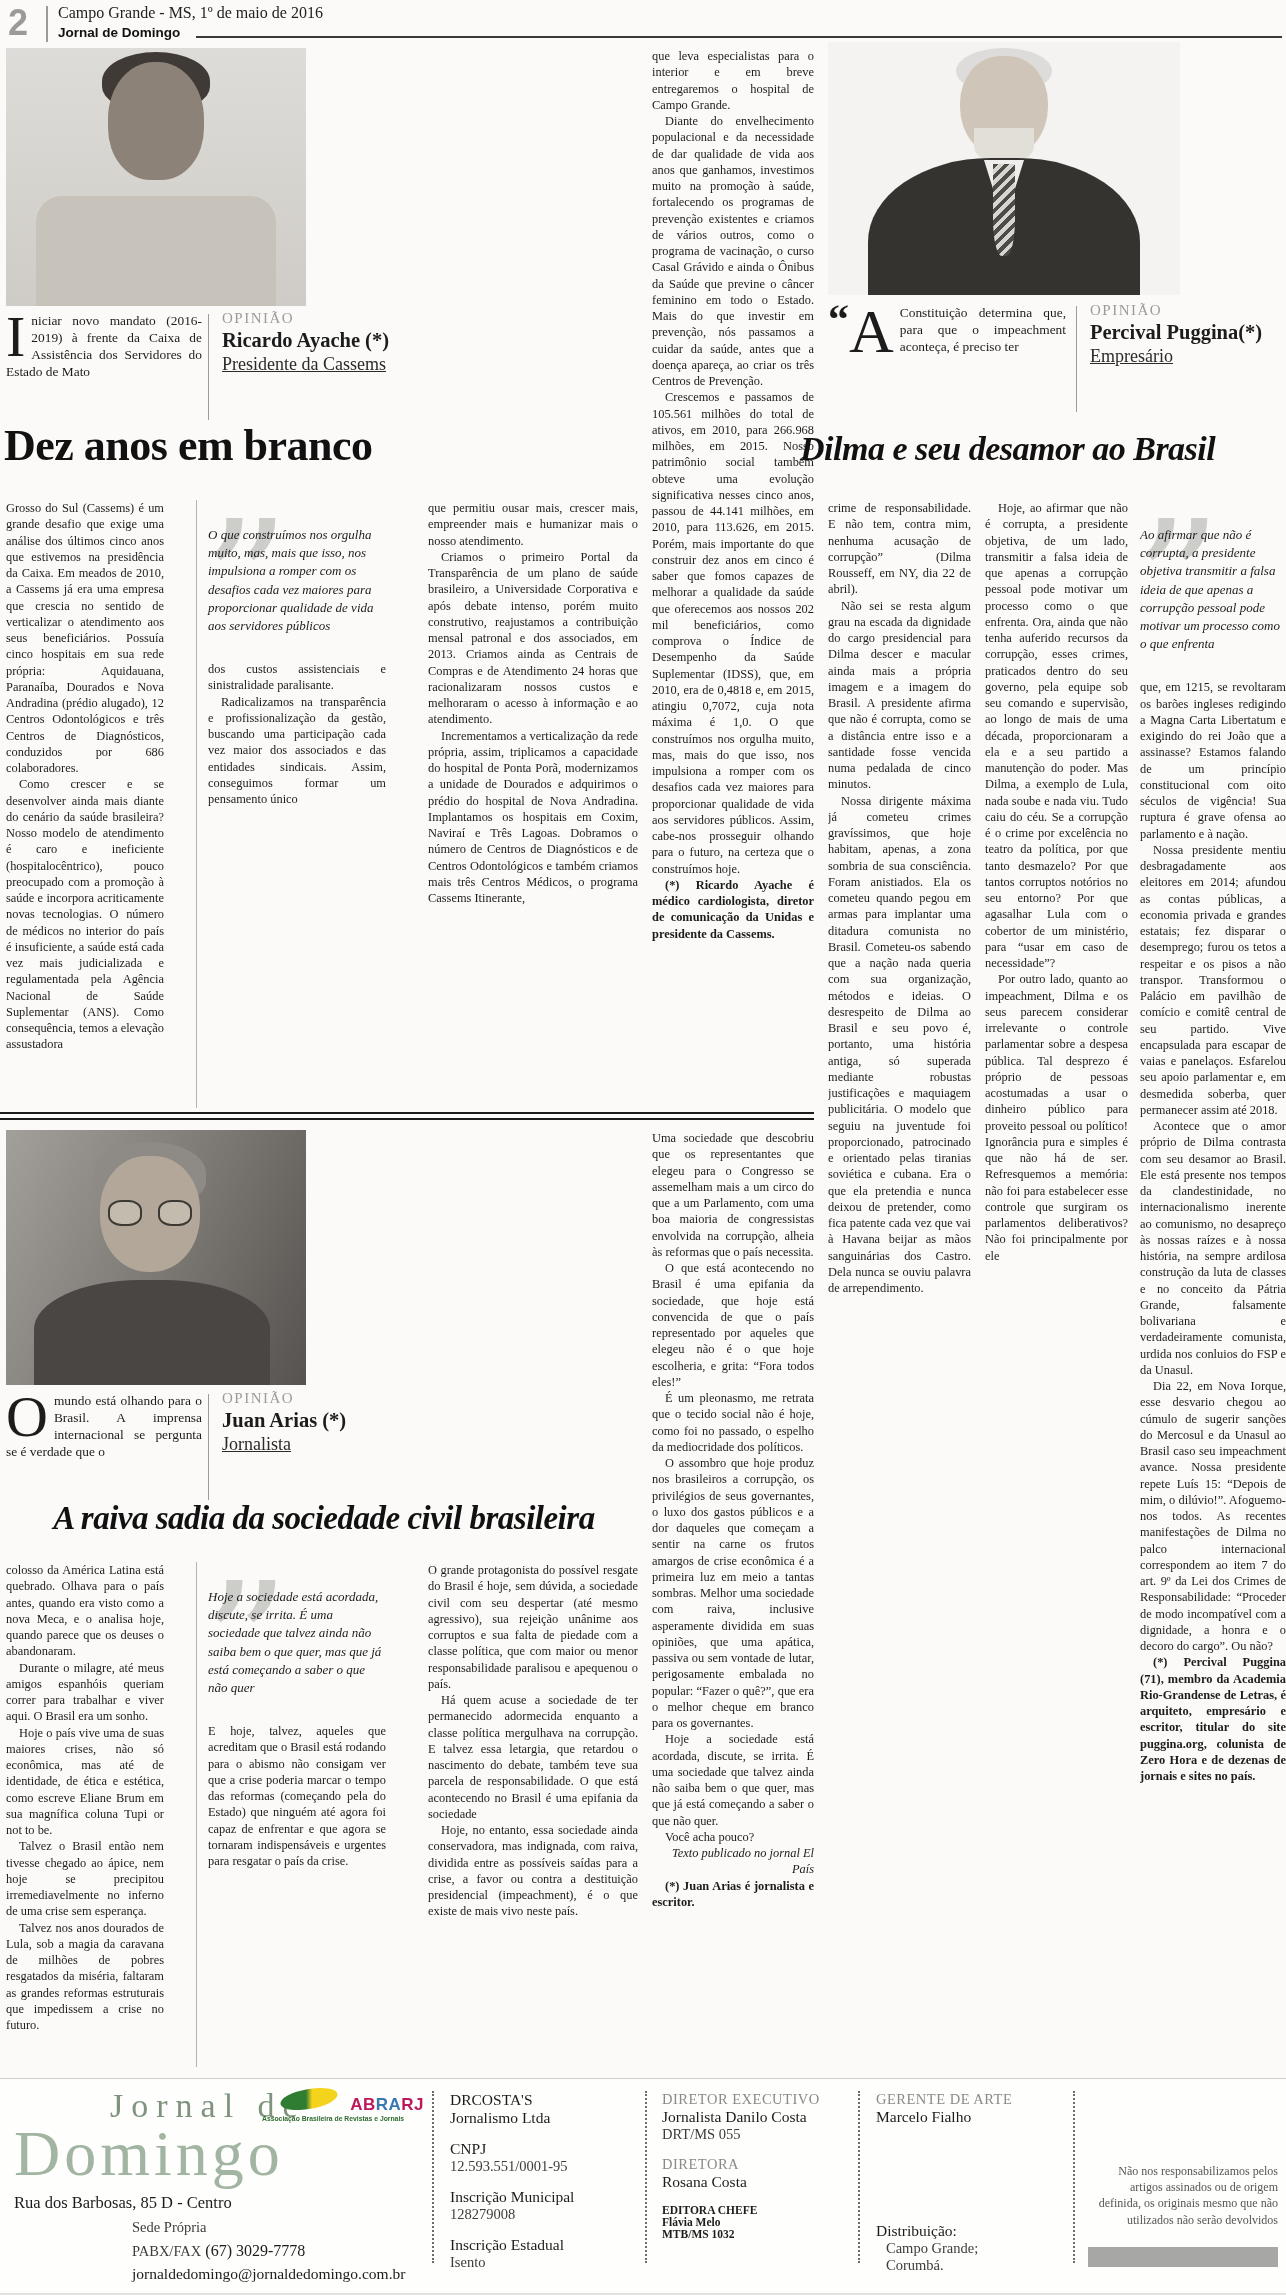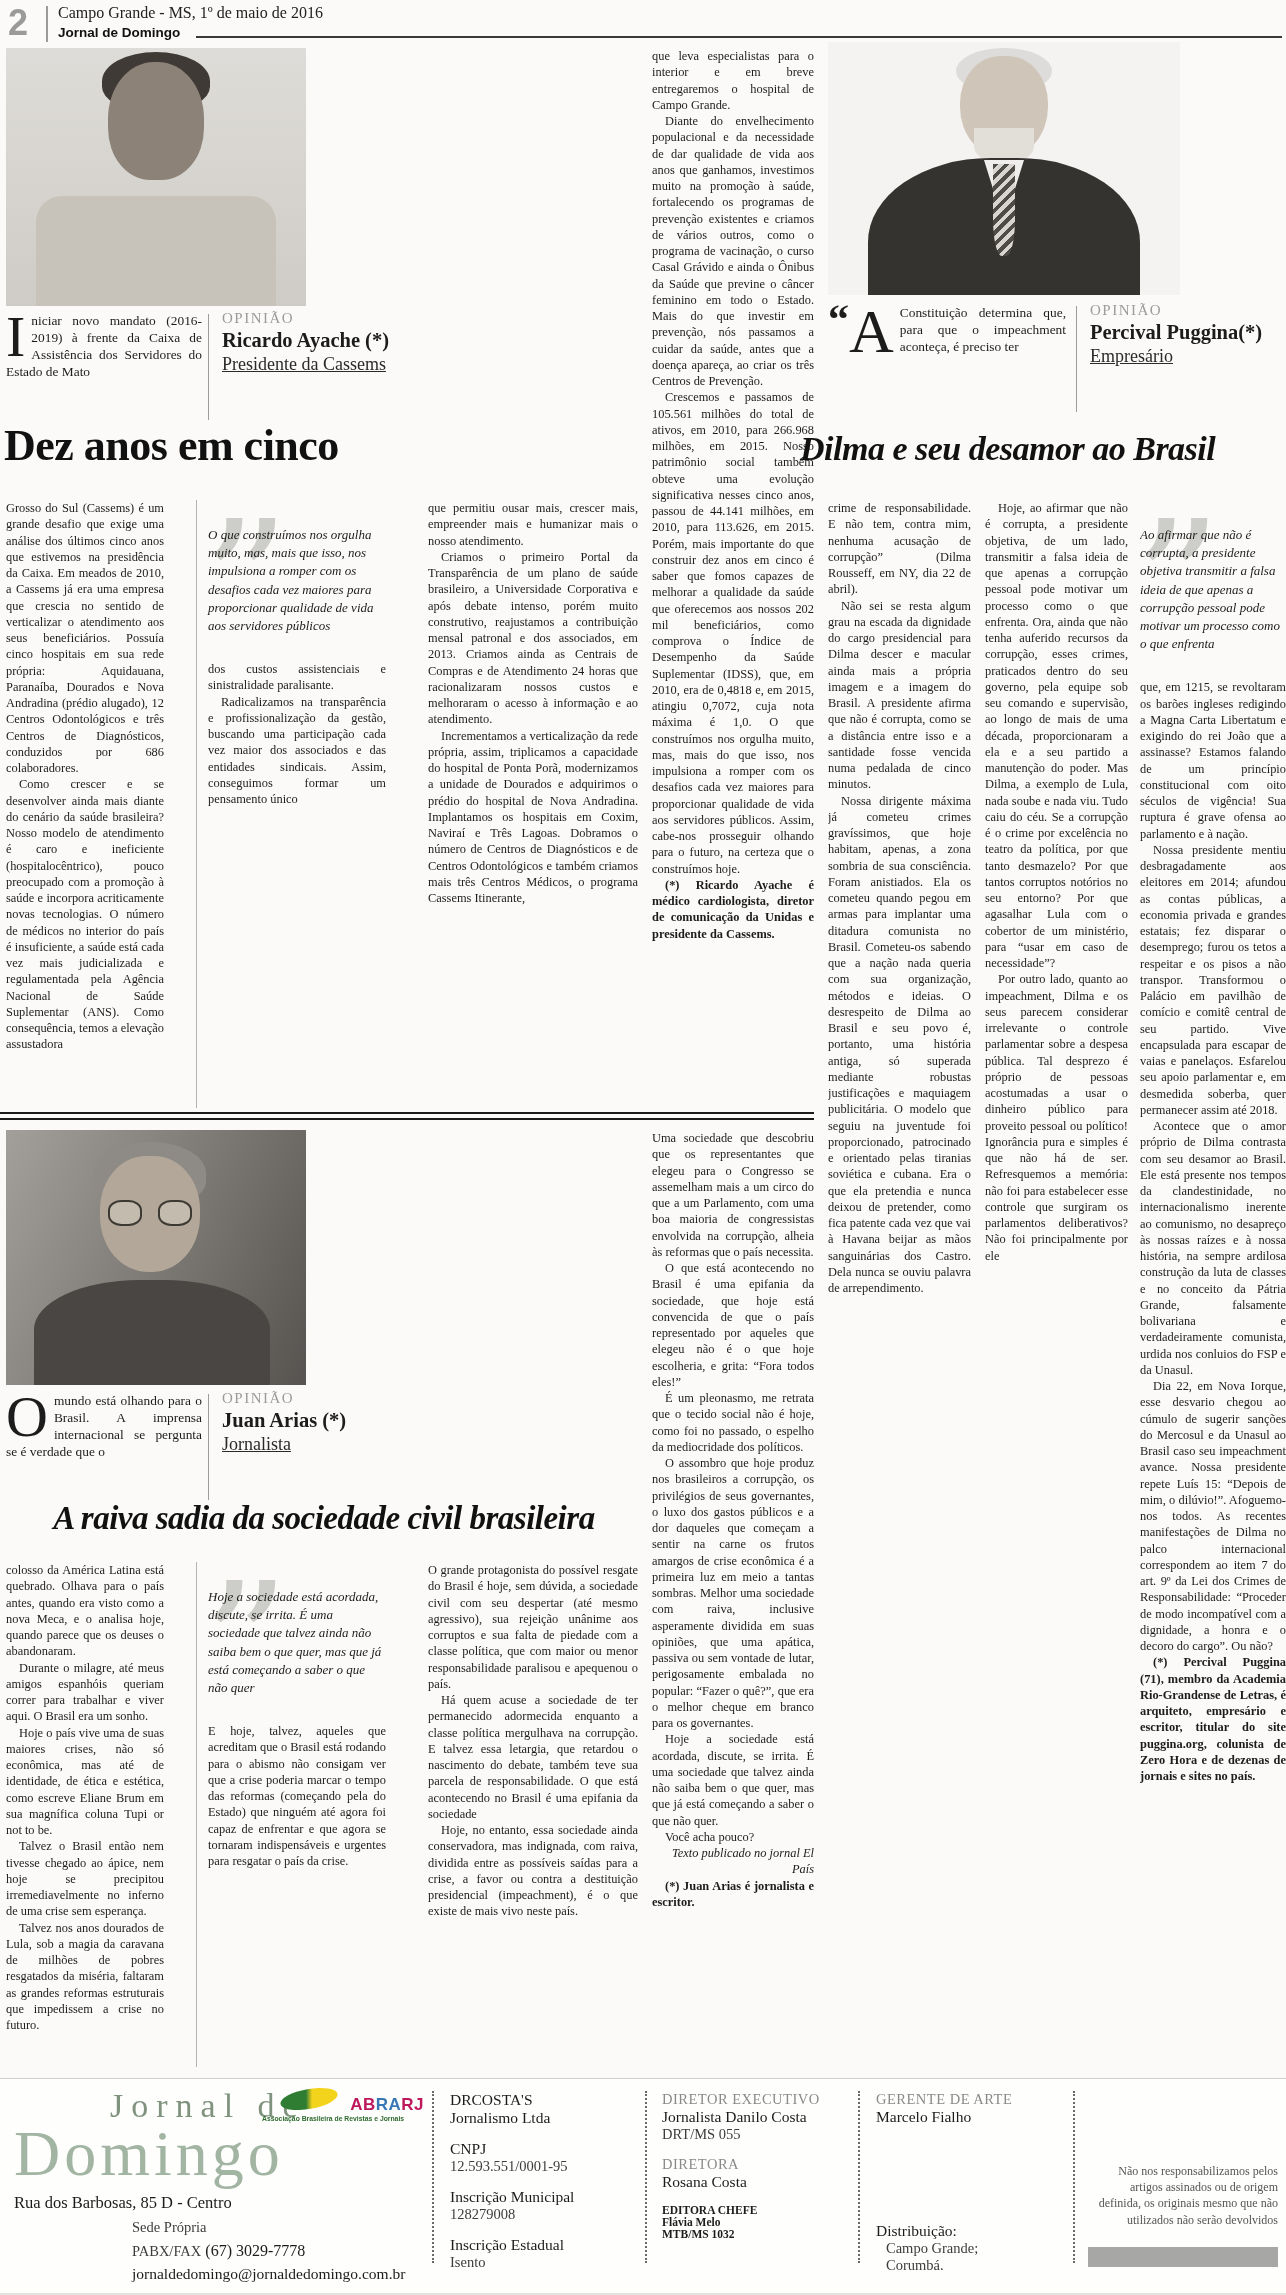--- a/index.html
+++ b/index.html
@@ -90,21 +90,21 @@
 
 <div class="abs intro" style="left:6px;top:312px;width:196px;height:112px;">
   <span class="dropcap">I</span><span>niciar novo mandato (2016-2019) à frente da Caixa de Assistência dos Servidores do Estado de Mato</span>
 </div>
 <div class="abs vrule" style="left:208px;top:314px;height:106px;"></div>
 <div class="abs" style="left:222px;top:310px;width:240px;">
   <div class="kicker">OPINIÃO</div>
   <div class="author">Ricardo Ayache (*)</div>
   <div class="role">Presidente da Cassems</div>
 </div>
-<div class="abs headline h-roman" style="left:4px;top:420px;width:634px;">Dez anos em cinco</div>
+<div class="abs headline h-roman" style="left:4px;top:420px;width:634px;">Dez anos em branco</div>
 
 <div class="col" style="left:6px;top:500px;width:158px;height:608px;">
     <p>Grosso do Sul (Cassems) é um grande desafio que exige uma análise dos últimos cinco anos que estivemos na presidência da Caixa. Em meados de 2010, a Cassems já era uma empresa que crescia no sentido de verticalizar o atendimento aos seus beneficiários. Possuía cinco hospitais em sua rede própria: Aquidauana, Paranaíba, Dourados e Nova Andradina (prédio alugado), 12 Centros Odontológicos e três Centros de Diagnósticos, conduzidos por 686 colaboradores.</p>
     <p>Como crescer e se desenvolver ainda mais diante do cenário da saúde brasileira? Nosso modelo de atendimento é caro e ineficiente (hospitalocêntrico), pouco preocupado com a promoção à saúde e incorpora acriticamente novas tecnologias. O número de médicos no interior do país é insuficiente, a saúde está cada vez mais judicializada e regulamentada pela Agência Nacional de Saúde Suplementar (ANS). Como consequência, temos a elevação assustadora</p>
   </div>
 
 <div class="col pq-col" style="left:196px;top:500px;width:178px;height:608px;">
   <div class="pullquote">
     <span class="pq-mark">”</span>
     <div class="pq-text">O que construímos nos orgulha muito, mas, mais que isso, nos impulsiona a romper com os desafios cada vez maiores para proporcionar qualidade de vida aos servidores públicos</div>

